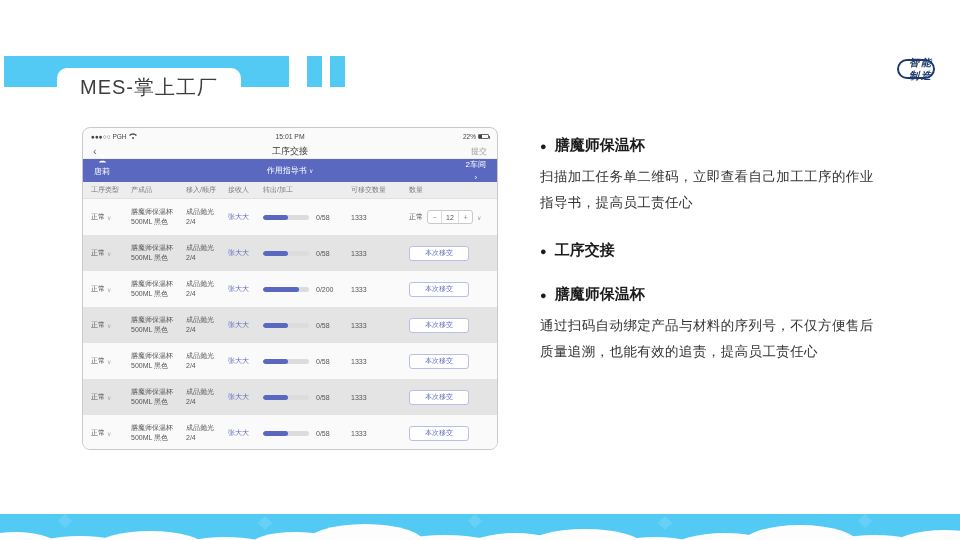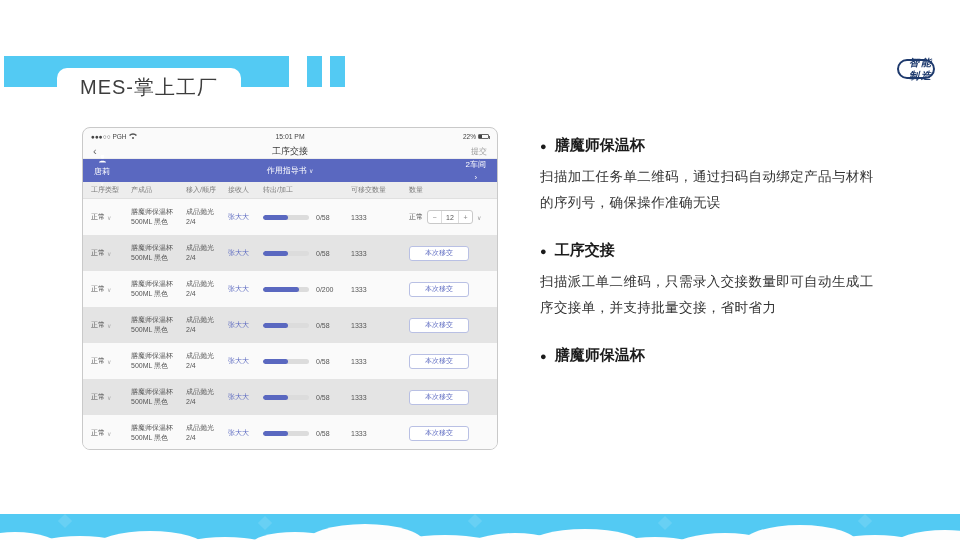--- a/index.html
+++ b/index.html
@@ -320,34 +320,34 @@
       </div>
     </div>
 </div>
 
 <div class="sections" id="sections">
     <div class="section">
       <h3>
         <span class="bullet">●</span>
         <span>膳魔师保温杯</span>
       </h3>
-      <p>扫描加工任务单二维码，通过扫码自动绑定产品与材料的序列号，确保操作准确无误</p>
+      <p>扫描加工任务单二维码，立即查看自己加工工序的作业指导书，提高员工责任心</p>
     </div>
     <div class="section">
       <h3>
         <span class="bullet">●</span>
         <span>工序交接</span>
       </h3>
-      <p>扫描派工单二维码，只需录入交接数量即可自动生成工序交接单，并支持批量交接，省时省力</p>
     </div>
     <div class="section">
       <h3>
         <span class="bullet">●</span>
         <span>膳魔师保温杯</span>
       </h3>
+      <p>通过扫码自动绑定产品与材料的序列号，不仅方便售后质量追溯，也能有效的追责，提高员工责任心</p>
     </div>
   </div>
 
 <svg class="clouds" viewBox="0 0 960 30" preserveAspectRatio="none">
   <rect x="0" y="4" width="960" height="26" fill="#53caf3"></rect>
   <g fill="#ffffff" opacity="0.12">
     <rect x="60" y="6" width="10" height="10" transform="rotate(45 65 11)"></rect>
     <rect x="260" y="8" width="10" height="10" transform="rotate(45 265 13)"></rect>
     <rect x="470" y="6" width="10" height="10" transform="rotate(45 475 11)"></rect>
     <rect x="660" y="8" width="10" height="10" transform="rotate(45 665 13)"></rect>

